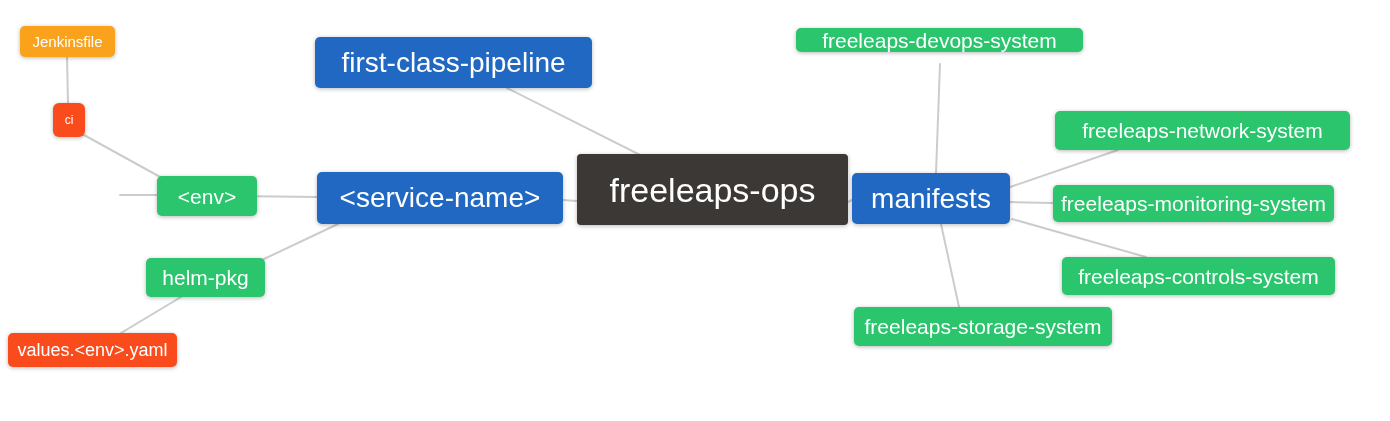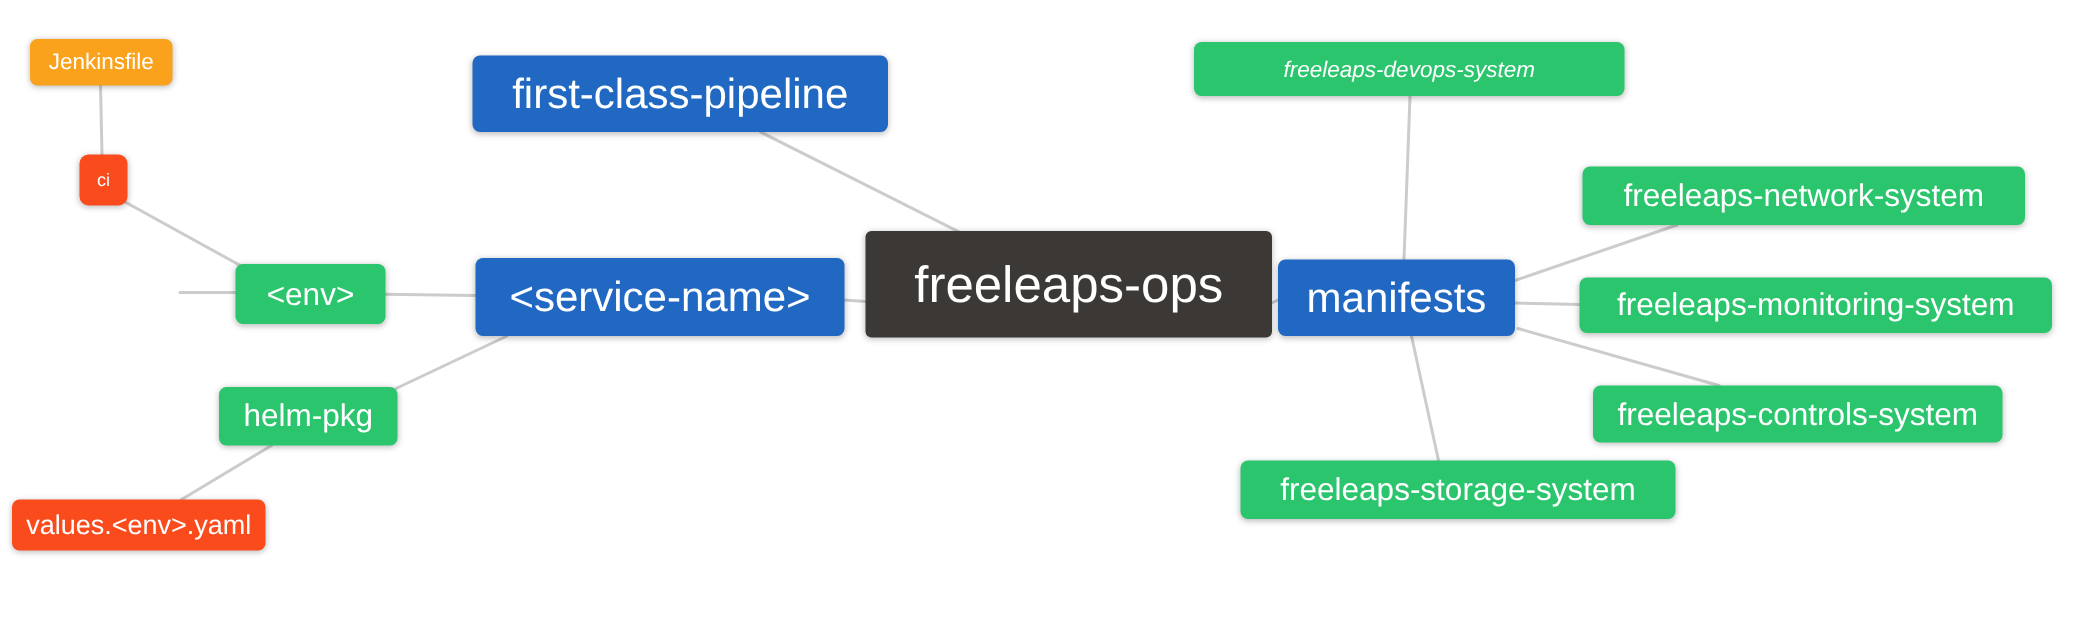--- a/index.html
+++ b/index.html
@@ -50,25 +50,25 @@
   #node-jenkinsfile { left: 20px;   top: 26px;  width: 95px;  height: 31px; font-size: 15px; }
   #node-ci          { left: 53px;   top: 103px; width: 32px;  height: 34px; font-size: 12px; border-radius: 6px; }
   #node-argo-app    { left: 31px;   top: 177px; width: 89px;  height: 35px; font-size: 18px; }
   #node-env         { left: 157px;  top: 176px; width: 100px;  height: 40px; font-size: 21px; }
   #node-helm-pkg    { left: 146px;  top: 258px; width: 119px; height: 39px; font-size: 21px; }
   #node-values      { left: 8px;    top: 333px; width: 169px; height: 34px; font-size: 18px; }
   #node-pipeline    { left: 315px;  top: 37px;  width: 277px; height: 51px; font-size: 28px; }
   #node-service     { left: 317px;  top: 172px; width: 246px; height: 52px; font-size: 28px; }
   #node-ops         { left: 577px;  top: 154px; width: 271px; height: 71px; font-size: 34px; border-radius: 4px; }
   #node-manifests   { left: 852px;  top: 173px; width: 158px; height: 51px; font-size: 28px; }
-  #node-devops      { left: 796px;  top: 28px;  width: 287px; height: 36px; font-size: 15px; font-style: italic; }
+  #node-devops      { left: 796px;  top: 28px;  width: 287px; height: 24px; font-size: 21px; }
   #node-network     { left: 1055px; top: 111px; width: 295px; height: 39px; font-size: 21px; }
-  #node-monitoring  { left: 1053px; top: 185px; width: 315px; height: 37px; font-size: 21px; }
+  #node-monitoring  { left: 1053px; top: 185px; width: 281px; height: 37px; font-size: 21px; }
   #node-controls    { left: 1062px; top: 257px; width: 273px; height: 38px; font-size: 21px; }
-  #node-storage     { left: 827px;  top: 307px; width: 290px; height: 39px; font-size: 21px; text-align: center; }
+  #node-storage     { left: 854px;  top: 307px; width: 258px; height: 39px; font-size: 21px; text-align: center; }
 </style>
 </head>
 <body>
 
 <div class="canvas">
 
   <svg class="edges" viewBox="0 0 1390 421" xmlns="http://www.w3.org/2000/svg">
     <line x1="67" y1="57" x2="68" y2="103"></line>
     <line x1="84" y1="135" x2="162" y2="178"></line>
     <line x1="120" y1="195" x2="157" y2="195"></line>

